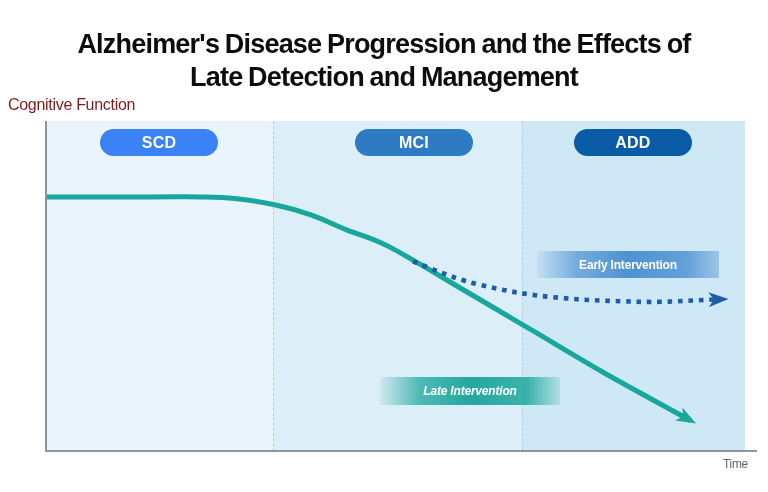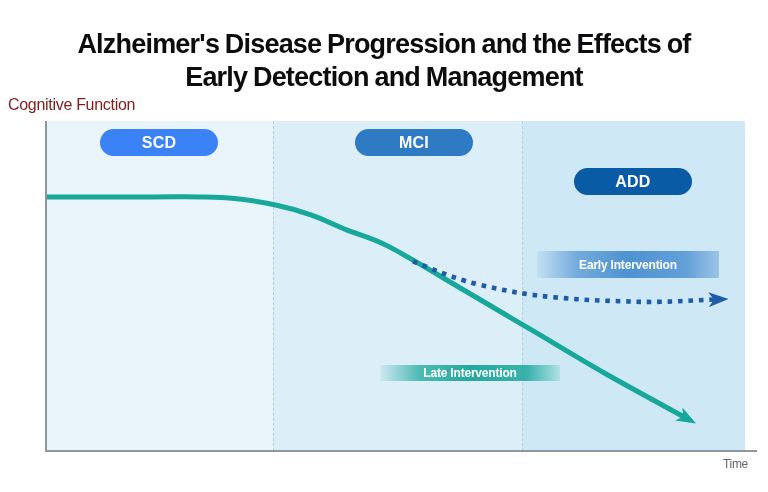--- a/index.html
+++ b/index.html
@@ -48,35 +48,36 @@
   .anno-early{
     left:491px;top:130px;width:182px;height:27px;
     background:linear-gradient(90deg,
       rgba(90,154,214,0.10) 0%,
       rgba(90,154,214,0.78) 22%,
       rgba(74,143,208,0.97) 50%,
       rgba(90,154,214,0.92) 82%,
       rgba(122,172,221,0.60) 100%);
   }
   .anno-late{
-    left:334px;top:244px;width:180px;height:16px;
+    left:334px;top:256px;width:180px;height:28px;
     background:linear-gradient(90deg,
       rgba(38,171,162,0.08) 0%,
       rgba(38,171,162,0.78) 22%,
       rgba(30,165,156,0.97) 50%,
       rgba(38,171,162,0.88) 82%,
       rgba(130,212,205,0.40) 100%);
+    font-style:italic;
   }
 </style>
 </head>
 <body>
 
 <div class="title">
   <div>Alzheimer's Disease Progression and the Effects of</div>
-  <div>Early Detection and Management</div>
+  <div>Late Detection and Management</div>
 </div>
 
 <div class="y-axis-label">Cognitive Function</div>
 
 <div class="plot">
   <div class="zones">
     <div class="zone" style="width: 227.175px; background: rgb(233, 244, 251);"></div>
     <div class="zone" style="width: 248.844px; background: rgb(220, 238, 248);"></div>
     <div class="zone" style="width: 222.981px; background: rgb(207, 232, 245);"></div>
   </div>
@@ -89,21 +90,21 @@
       <marker id="arrow1" viewBox="0 0 20 15" refX="12" refY="7.5" markerWidth="20" markerHeight="15" orient="auto" markerUnits="userSpaceOnUse">
         <path id="arrowhead-1" d="M0 0 L20 7.5 L0 15 L5.5 7.5 Z" fill="#1e5ca8"></path>
       </marker>
     </defs>
     <path id="series-0" fill="none" stroke-width="5" stroke-linecap="round" marker-end="url(#arrow0)" d="M 0.0 75.9 C 17.5 75.9, 79.2 75.9, 104.8 75.9 C 130.5 75.9, 139.8 75.6, 153.8 75.9 C 167.8 76.2, 175.9 76.2, 188.7 77.5 C 201.5 78.9, 217.9 81.4, 230.7 84.2 C 243.5 86.9, 254.0 89.9, 265.6 94.1 C 277.3 98.2, 287.8 103.7, 300.6 108.9 C 313.4 114.1, 322.7 115.2, 342.5 125.4 C 362.3 135.6, 394.9 155.7, 419.4 170.0 C 443.9 184.3, 466.0 197.5, 489.3 211.2 C 512.6 225.0, 533.6 237.9, 559.2 252.5 C 584.8 267.0, 629.1 291.0, 643.1 298.7" stroke="#17a79b"></path>
     <path id="series-1" fill="none" stroke-width="4.6" stroke-linecap="butt" marker-end="url(#arrow1)" d="M 367.0 140.3 C 371.1 141.9, 382.7 146.8, 391.4 150.1 C 400.2 153.4, 408.9 157.0, 419.4 160.0 C 429.9 163.1, 442.7 165.9, 454.4 168.3 C 466.0 170.7, 476.5 172.6, 489.3 174.2 C 502.1 175.9, 517.3 177.2, 531.2 178.2 C 545.2 179.2, 559.2 179.7, 573.2 180.2 C 587.2 180.6, 598.2 181.2, 615.1 180.8 C 632.0 180.5, 664.6 178.6, 674.5 178.2" stroke="#1e5ca8" stroke-dasharray="4.6 5.8"></path>
   </svg>
 
   <div class="pill p0" style="background: #3b82f6;">SCD</div>
   <div class="pill p1" style="background: rgb(46, 122, 195);">MCI</div>
-  <div class="pill p2" style="background: rgb(10, 91, 165); margin-top: 39px;">ADD</div>
+  <div class="pill p2" style="background: rgb(10, 91, 165);">ADD</div>
 
   <div class="anno anno-early">Early Intervention</div>
   <div class="anno anno-late">Late Intervention</div>
 </div>
 
 <div class="axis axis-y"></div>
 <div class="axis axis-x"></div>
 
 <div class="x-axis-label">Time</div>
 

